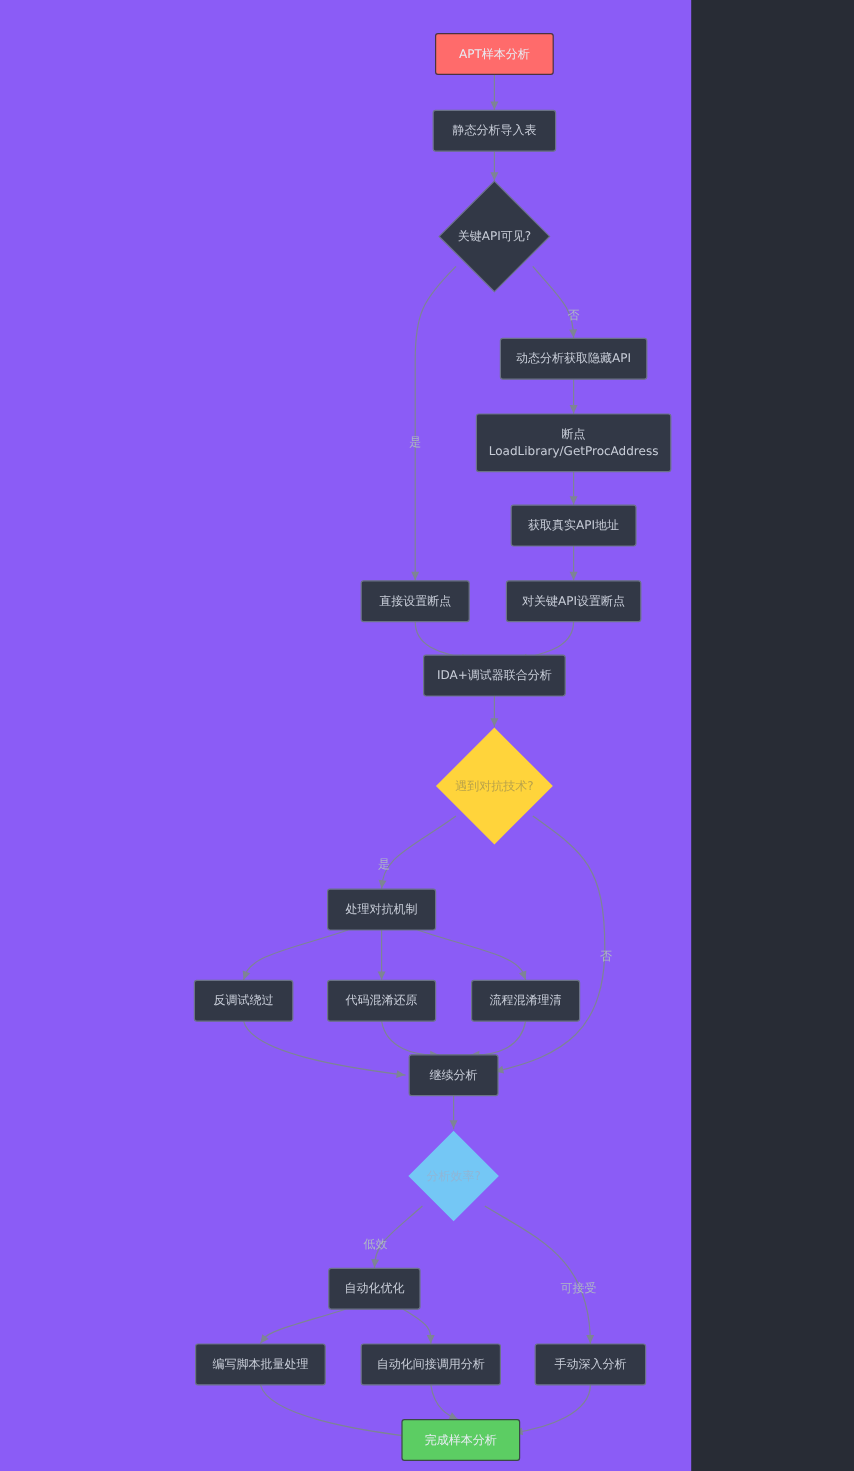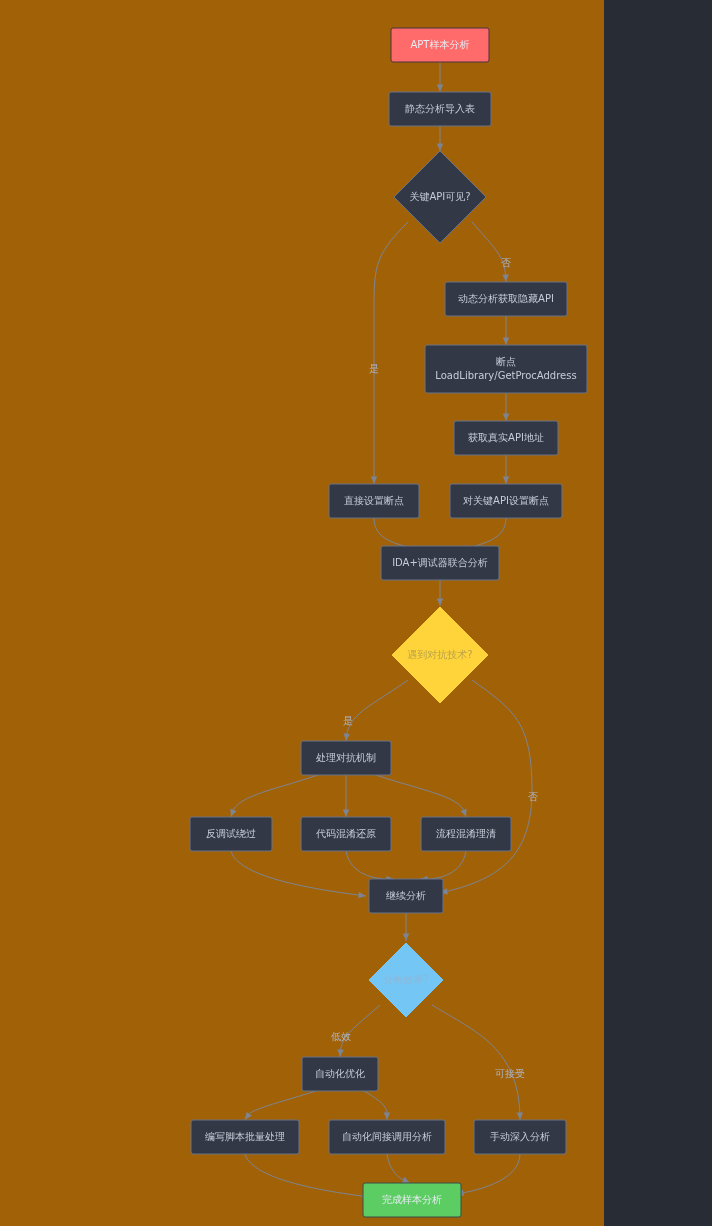--- a/index.html
+++ b/index.html
@@ -10,22 +10,21 @@
   body {
     width: 712px;
     height: 1226px;
     font-family: "DejaVu Sans", "Liberation Sans", sans-serif;
     overflow: hidden;
   }
   #flow-root {
     position: relative;
     width: 576px;
     height: 1226px;
-    background: #a16207;
-    padding-left: 28px;
+    background: #8b5cf6;
   }
   svg#flow-svg {
     display: block;
     width: 712px;
     height: 1226px;
   }
   .node-rect {
     fill: #323846;
     stroke: #6b7386;
     stroke-width: 1;

